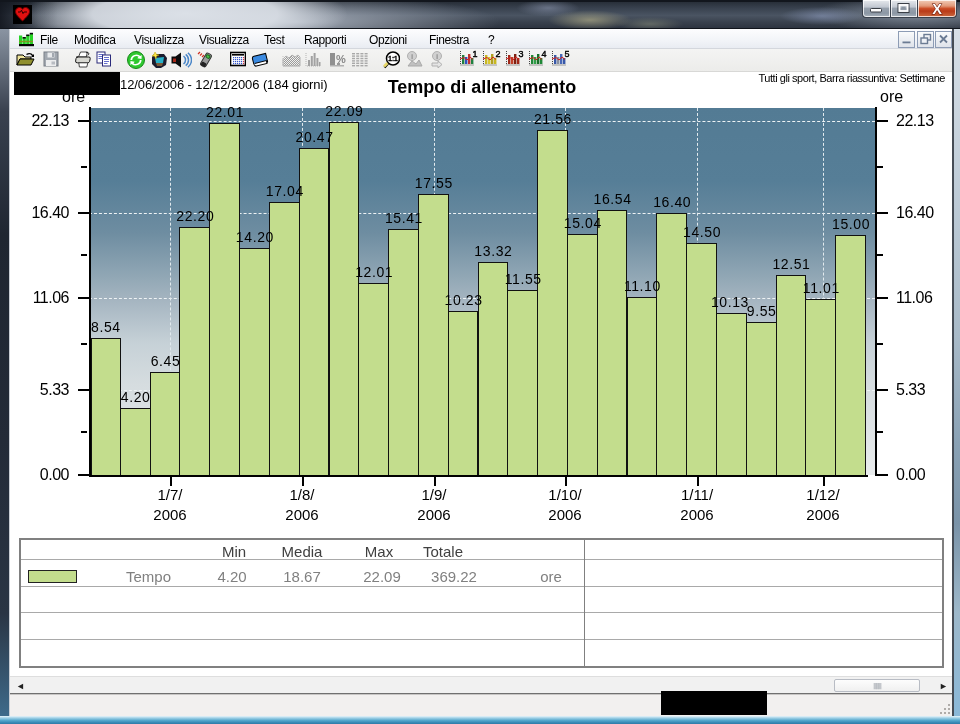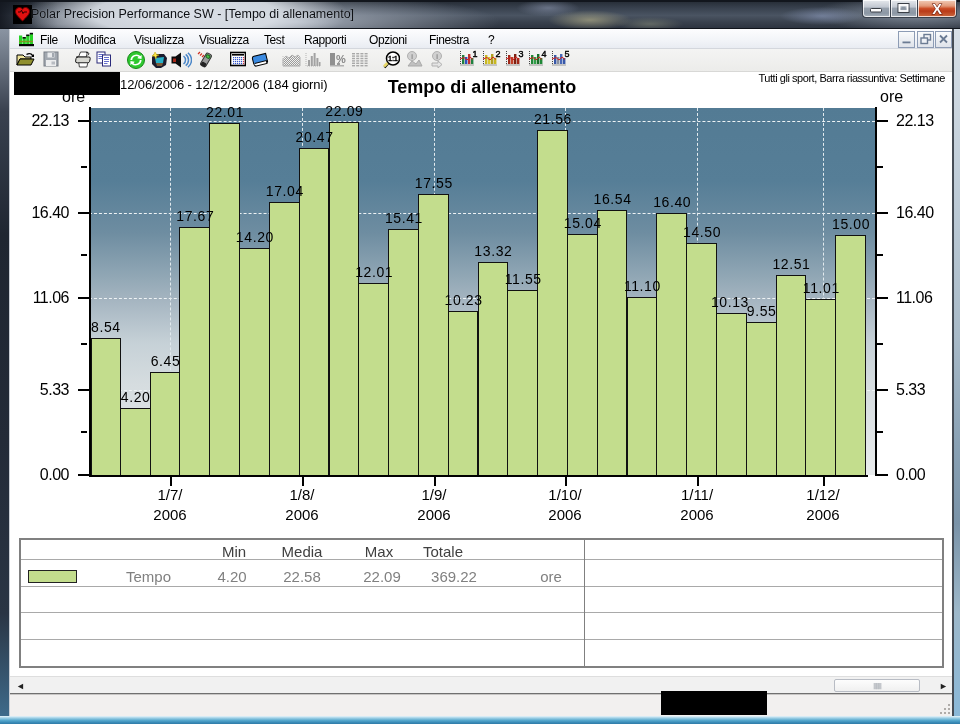--- a/index.html
+++ b/index.html
@@ -112,21 +112,21 @@
 <div class="bar" style="left:686.6px;top:166.9px;width:30.8px;height:200.1px"></div>
 <div class="bar" style="left:716.4px;top:190.9px;width:30.8px;height:176.1px"></div>
 <div class="bar" style="left:746.2px;top:127.1px;width:30.8px;height:239.9px"></div>
   </div>
 <div id="axl"></div>
 <div id="axr"></div>
 <div id="baseline"></div>
 <div class="blab" style="left:105.9px;top:319.4px">8.54</div>
 <div class="blab" style="left:135.7px;top:388.8px">4.20</div>
 <div class="blab" style="left:165.5px;top:352.8px">6.45</div>
-<div class="blab" style="left:195.3px;top:208.4px">17.67</div>
+<div class="blab" style="left:195.3px;top:208.4px">22.20</div>
 <div class="blab" style="left:225.1px;top:103.9px">22.01</div>
 <div class="blab" style="left:254.9px;top:228.9px">14.20</div>
 <div class="blab" style="left:284.8px;top:183.4px">17.04</div>
 <div class="blab" style="left:314.6px;top:128.6px">20.47</div>
 <div class="blab" style="left:344.4px;top:102.6px">22.09</div>
 <div class="blab" style="left:374.2px;top:263.9px">12.01</div>
 <div class="blab" style="left:404.0px;top:209.5px">15.41</div>
 <div class="blab" style="left:433.8px;top:175.3px">17.55</div>
 <div class="blab" style="left:463.6px;top:292.4px">10.23</div>
 <div class="blab" style="left:493.4px;top:242.9px">13.32</div>
@@ -186,21 +186,20 @@
 <div id="datetext">12/06/2006 - 12/12/2006 (184 giorni)</div>
 <div id="charttitle">Tempo di allenamento</div>
 <div id="toptext">Tutti gli sport, Barra riassuntiva: Settimane</div>
 <div class="ore" style="left:62px;top:88px">ore</div>
 <div class="ore" style="left:880px;top:88px">ore</div>
 <div id="titlebar">
  <div id="ticon"><svg style="position:static" width="19" height="19" viewBox="0 0 19 19">
         <path d="M9.5 16 C6 12.5 2.5 9.5 2.5 6.5 C2.5 4 4.5 2.5 6.5 2.5 C8 2.5 9 3.3 9.5 4.3 C10 3.3 11 2.5 12.5 2.5 C14.5 2.5 16.5 4 16.5 6.5 C16.5 9.5 13 12.5 9.5 16Z" fill="#e01010" stroke="#7a0000"></path>
         <path d="M5 7 h2.5 l1-1.8 1.5 3.4 1-1.6 h3" stroke="#300" stroke-width="1" fill="none"></path>
       </svg></div>
- <div id="ttext">Polar Precision Performance SW - [Tempo di allenamento]</div>
  <div class="capbtn" id="btnmin"><svg style="position:static" width="26" height="16">
         <rect x="7.5" y="8.5" width="11" height="3.5" rx="1" fill="#fdfdfd" stroke="#3a3f46" stroke-width="1"></rect>
       </svg></div>
  <div class="capbtn" id="btnmax"><svg style="position:static" width="25" height="16">
         <rect x="7" y="3.5" width="11" height="9" fill="none" stroke="#3a3f46" stroke-width="1"></rect>
         <rect x="8.5" y="5" width="8" height="6" fill="none" stroke="#fdfdfd" stroke-width="1.8"></rect>
         <rect x="10.5" y="6.8" width="4" height="2.6" fill="#8c96a2"></rect>
       </svg></div>
  <div class="capbtn" id="btnclose"><svg style="position:static" width="38" height="16">
         <text x="19" y="13.5" text-anchor="middle" font-size="14.5" font-weight="bold" fill="#fff" stroke="#5e1206" stroke-width="1" style="paint-order:stroke">X</text>
@@ -447,21 +446,21 @@
  <div class="trow" style="top:19px"></div>
  <div class="trow" style="top:46px"></div>
  <div class="trow" style="top:72px"></div>
  <div class="trow" style="top:99px"></div>
  <div id="tvert"></div>
  <div class="tht" style="left:213px">Min</div>
  <div class="tht" style="left:281px">Media</div>
  <div class="tht" style="left:358px">Max</div>
  <div class="tht" style="left:422px">Totale</div>
  <div class="tvt" style="left:211px">4.20</div>
- <div class="tvt" style="left:281px">22.58</div>
+ <div class="tvt" style="left:281px">18.67</div>
  <div class="tvt" style="left:361px">22.09</div>
  <div class="tvt" style="left:433px">369.22</div>
  <div class="tvt" style="left:530px">ore</div>
  <div id="swatch"></div>
  <div id="tempo">Tempo</div>
 </div>
 <div id="hscroll">
  <div class="sarrow" style="left:6px">◄</div>
  <div class="sarrow" style="right:4px">►</div>
  <div id="hthumb"></div>

